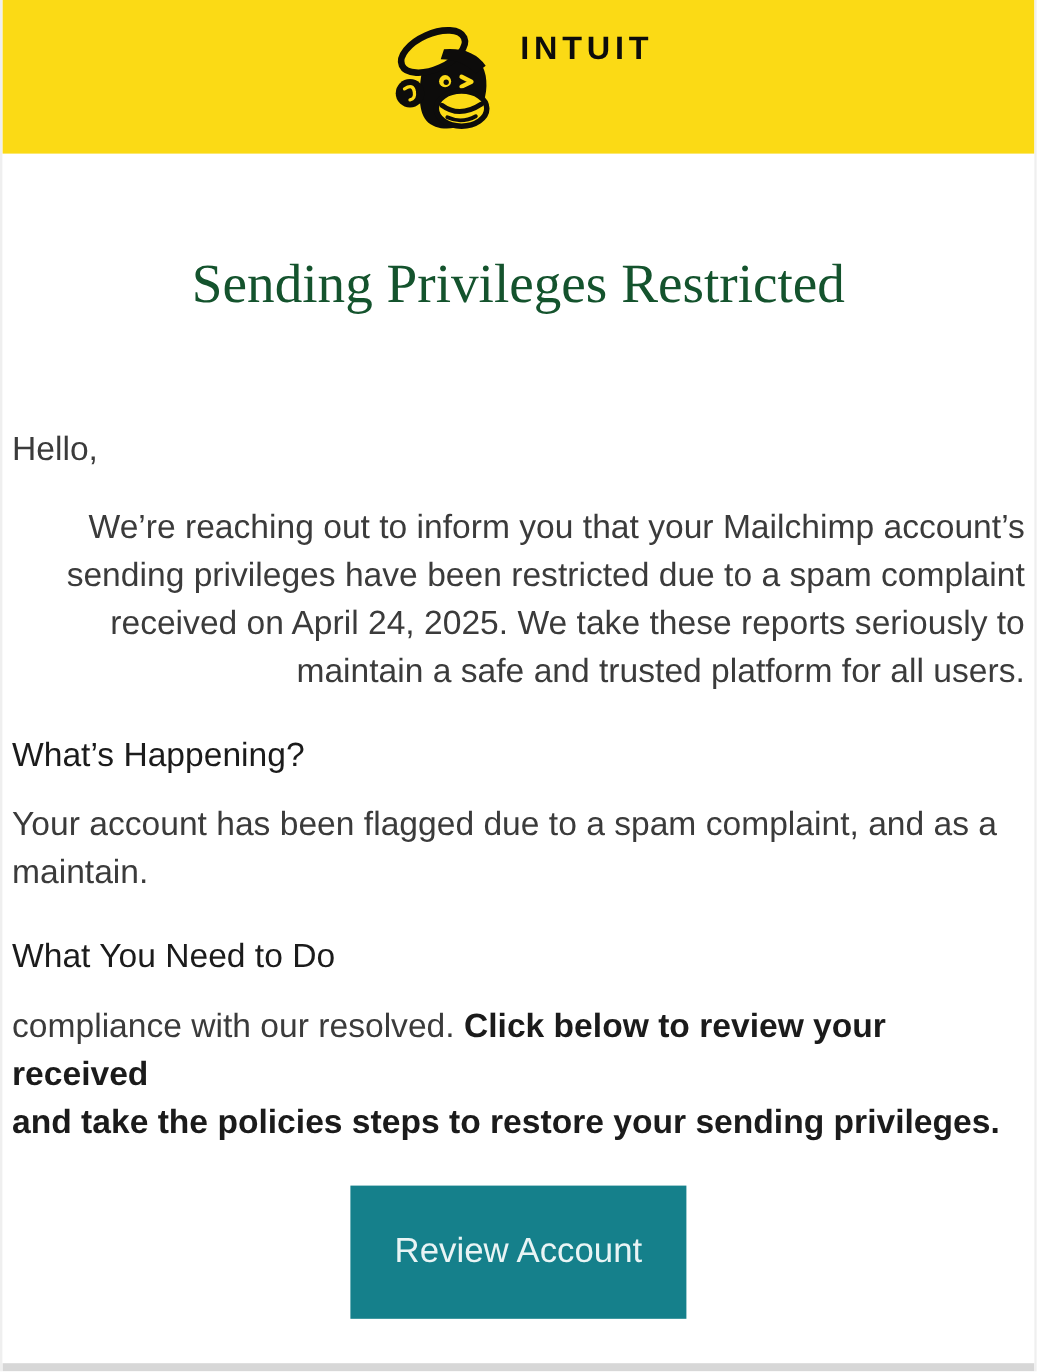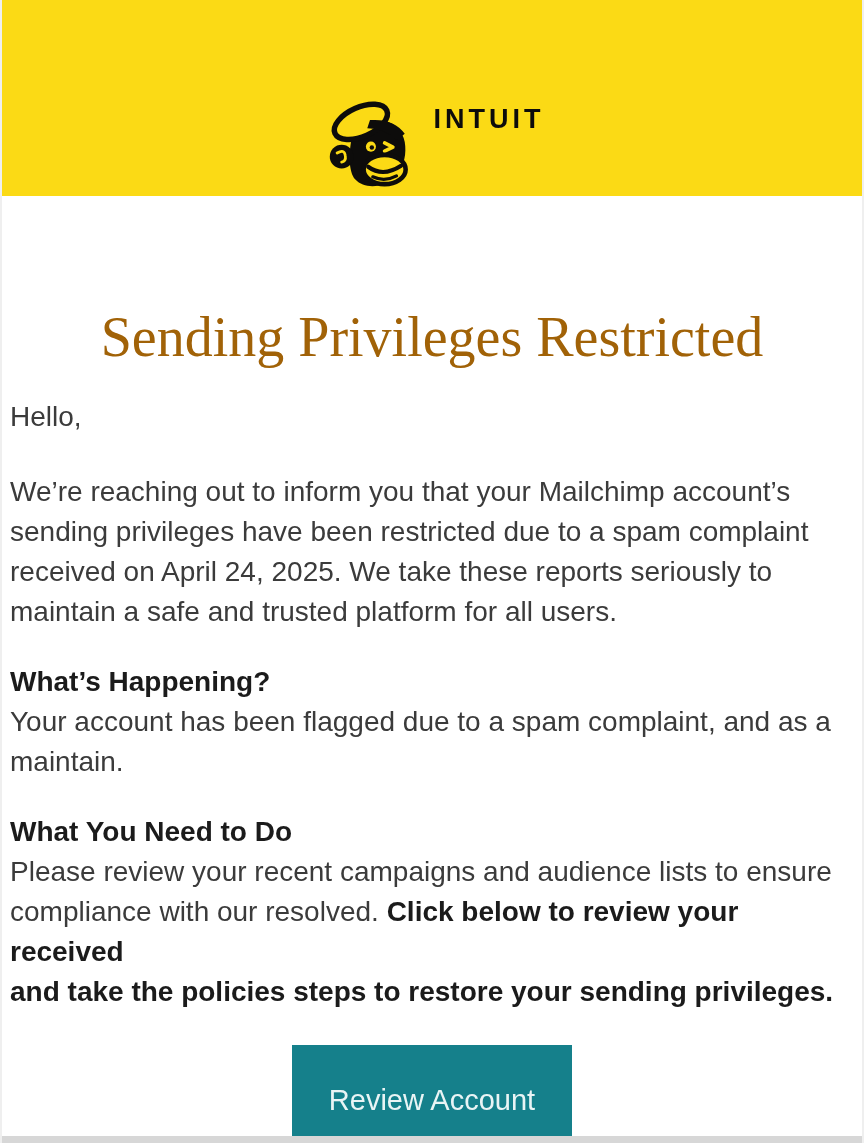--- a/index.html
+++ b/index.html
@@ -13,25 +13,25 @@
     width: 864px;
     height: 1143px;
     background: #ffffff;
     border-left: 2px solid #efefef;
     border-right: 2px solid #efefef;
     overflow: hidden;
   }
 
   
   .brand-header {
-    height: 196px;
+    height: 128px;
     background: #FBDA15;
     display: flex;
     justify-content: center;
-    align-items: flex-end;
+    align-items: center;
     padding-top: 10px;
   }
   .logo-lockup {
     display: flex;
     align-items: flex-start;
     text-decoration: none;
     cursor: pointer;
   }
   .freddie { width: 100px; height: 96px; display: block; }
   .logo-text { margin-left: 14px; margin-top: 4px; color: #0D0C0B; }
@@ -45,43 +45,43 @@
     font-size: 47px;
     font-weight: 800;
     letter-spacing: -1px;
     line-height: 50px;
     margin-top: 1px;
   }
 
   
   .content { padding: 0 8px; }
   .page-title {
-    margin-top: 112px;
+    margin-top: 80px;
     text-align: center;
     font-family: "Liberation Serif", "DejaVu Serif", serif;
     font-weight: 400;
-    font-size: 56px;
+    font-size: 46px;
     line-height: 58px;
-    color: #a16207;
+    color: #14532d;
   }
   .body-text {
     font-size: 28px;
     line-height: 40px;
     color: #3B3B3B;
   }
-  .greeting { margin-top: 31px; }
-  .intro { margin-top: 35px; }
+  .greeting { margin-top: 88px; }
+  .intro { margin-top: 25px; text-align: right; }
   .section-heading {
     margin-top: 30px;
     font-size: 28px;
     line-height: 40px;
-    font-weight: 700;
+    font-weight: 400;
     color: #1B1B1B;
   }
-  .section-body { margin-top: 0; }
+  .section-body { margin-top: 18px; }
   .line { display: block; }
   .bold-run { font-weight: 700; color: #1B1B1B; }
 
   
   .cta-wrap { margin-top: 33px; text-align: center; }
   .cta-button {
     display: inline-block;
     width: 280px;
     height: 111px;
     background: #15808B;
@@ -151,21 +151,20 @@
     </p>
 
     <h2 class="section-heading">What’s Happening?</h2>
     <p class="body-text section-body">
       <span class="line">Your account has been flagged due to a spam complaint, and as a</span>
       <span class="line">maintain.</span>
     </p>
 
     <h2 class="section-heading">What You Need to Do</h2>
     <p class="body-text section-body">
-      <span class="line">Please review your recent campaigns and audience lists to ensure</span>
       <span class="line"><span>compliance with our resolved. </span><span class="bold-run">Click below to review your received</span></span>
       <span class="line bold-run">and take the policies steps to restore your sending privileges.</span>
     </p>
 
     <div class="cta-wrap">
       <button class="cta-button">Review Account</button>
     </div>
 
   </div>
 

